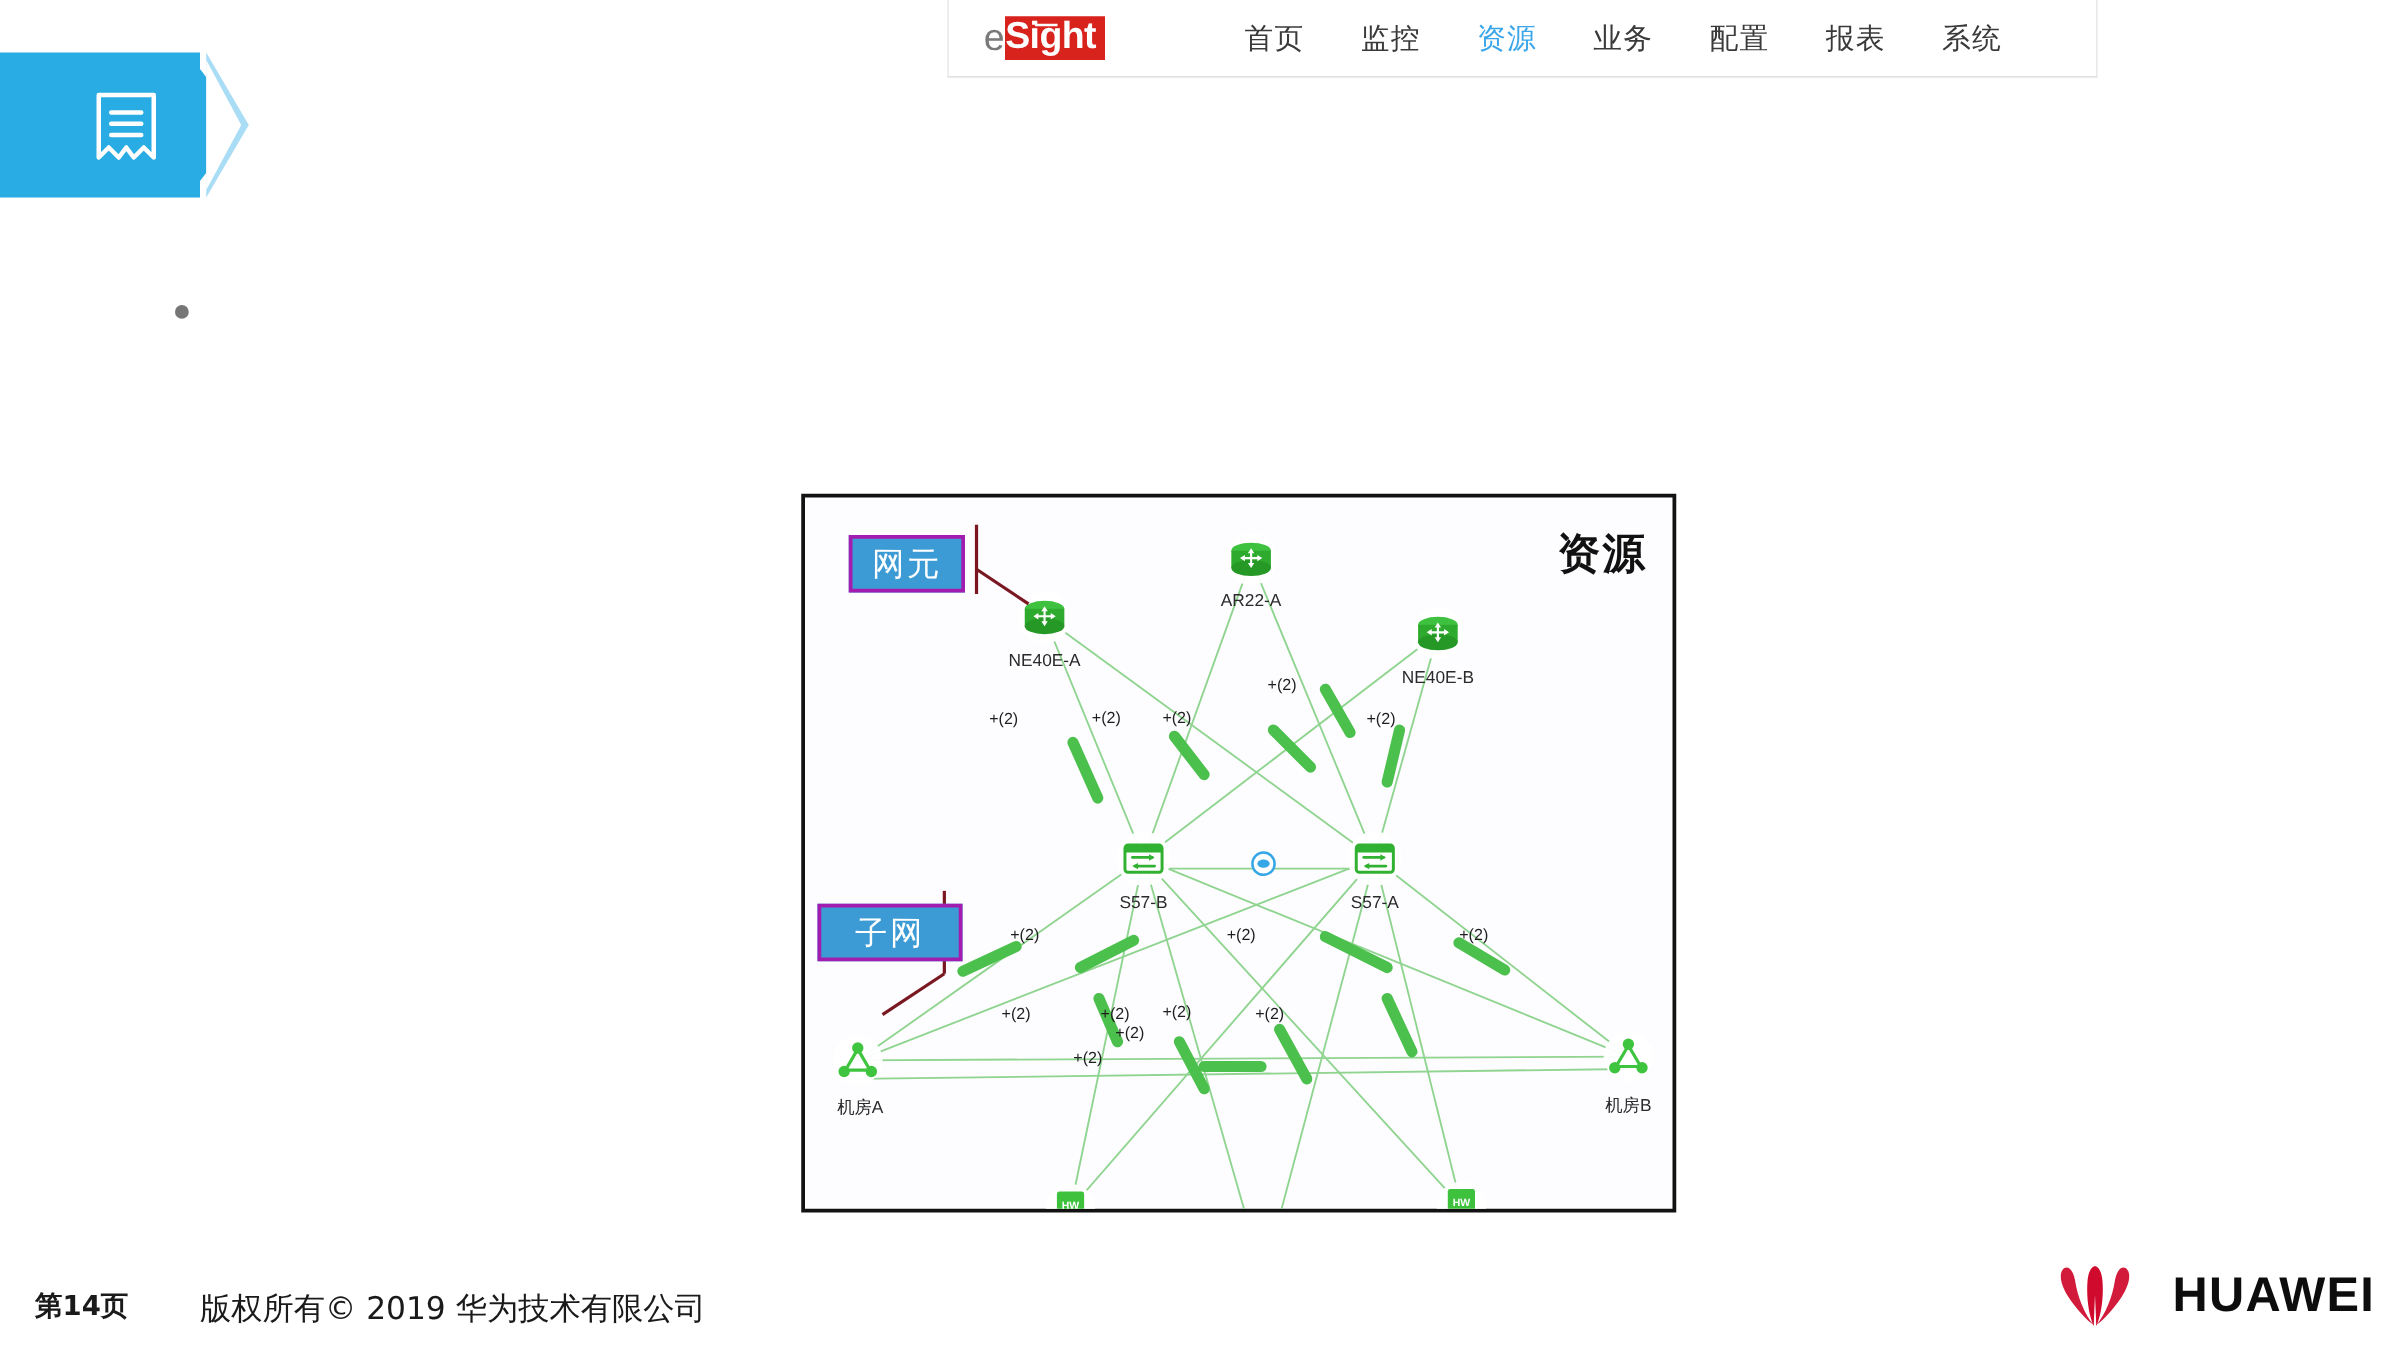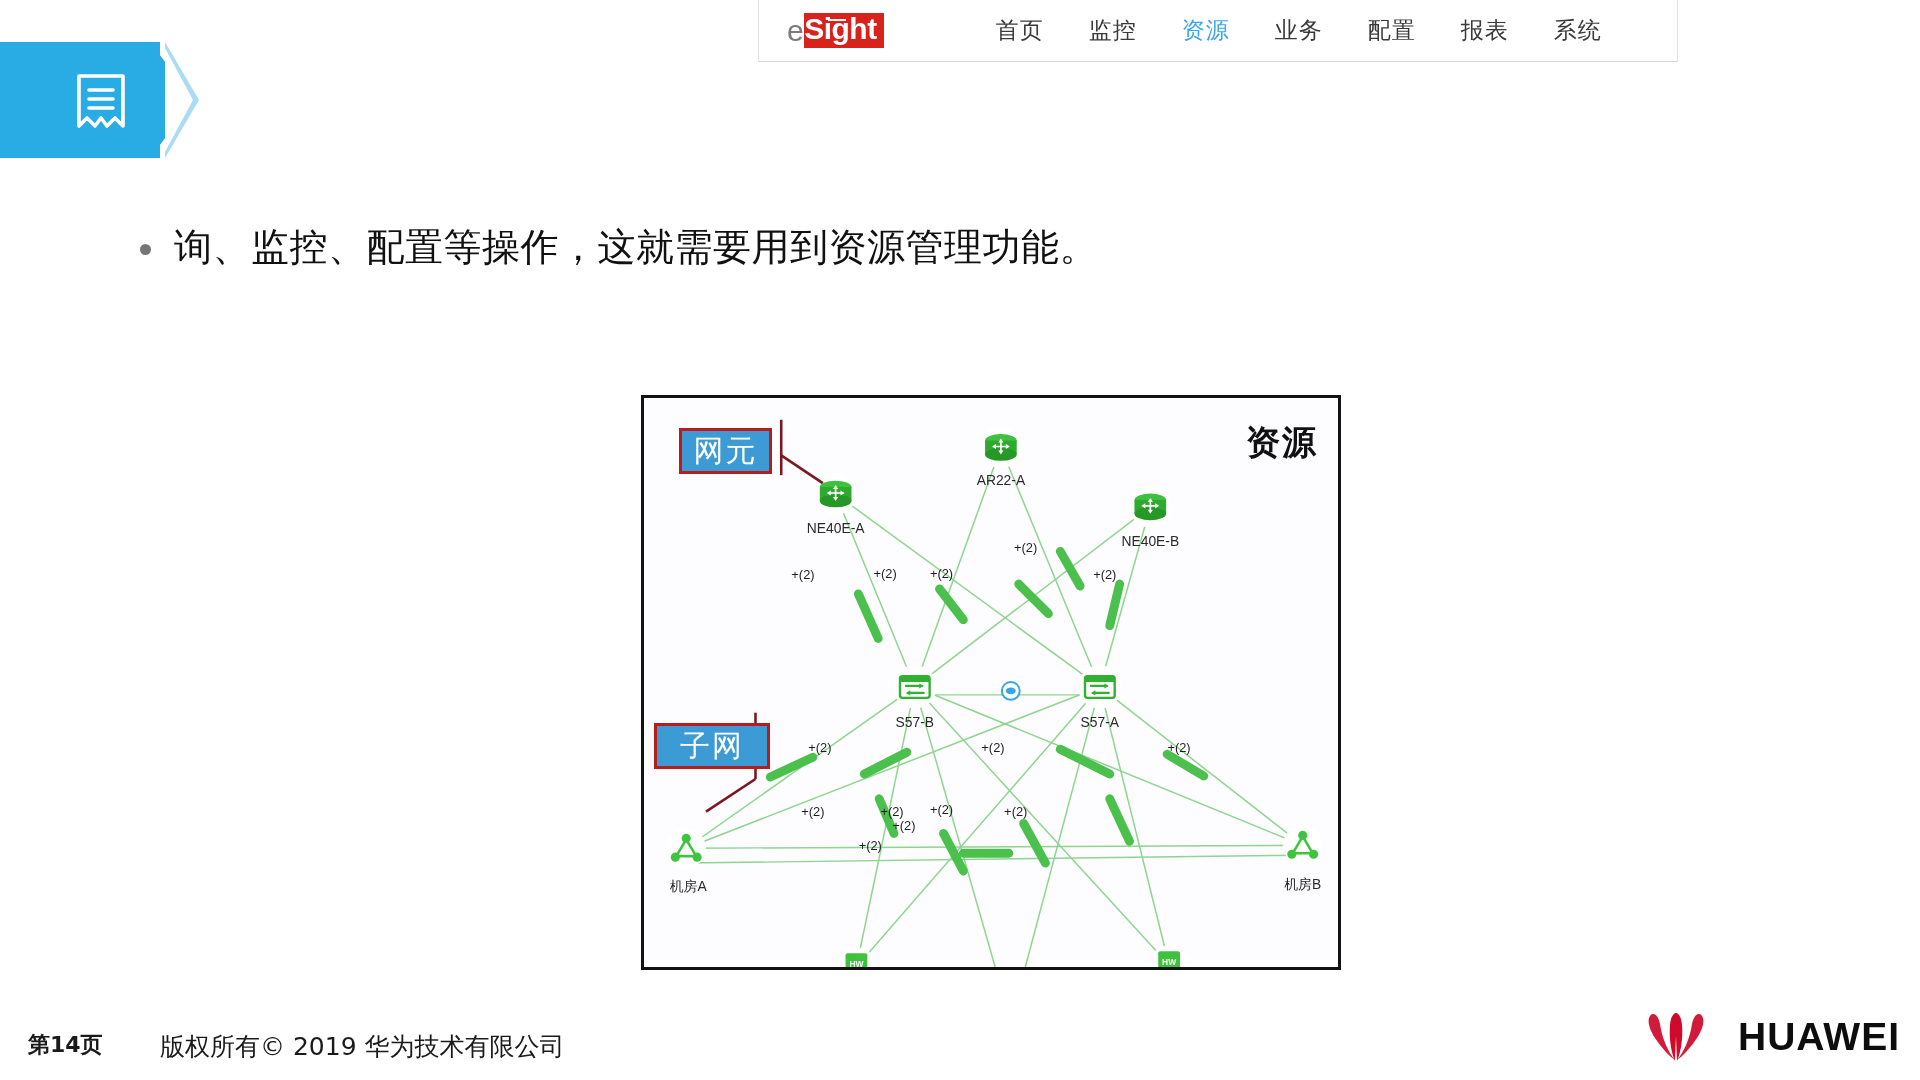--- a/index.html
+++ b/index.html
@@ -81,22 +81,22 @@
   }
 
   
   .diagram-frame {
     position:absolute; left:641px; top:395px; width:700px; height:575px;
     background:#fdfcff; border:3px solid #121212;
   }
   .diagram-frame svg { display:block; width:100%; height:100%; }
 
   .callout {
-    position:absolute; background:#3c9bd4; border:3px solid #b91c1c;
-    color:#ffffff; font-size:30px; letter-spacing:2px;
+    position:absolute; background:#3c9bd4; border:3px solid #a21caf;
+    color:#ffffff; font-size:26px; letter-spacing:2px;
     display:flex; align-items:center; justify-content:center;
     font-family:"DejaVu Sans","Liberation Sans", sans-serif;
   }
   .callout-ne { left:35px; top:30px; width:93px; height:46px; }
   .callout-sub { left:10px; top:325px; width:116px; height:46px; }
 
   .resource-tag {
     position:absolute; right:20px; top:22px;
     font-size:34px; font-weight:bold; color:#111;
     letter-spacing:2px;
@@ -153,21 +153,20 @@
       <line x1="15" y1="17" x2="39" y2="17" stroke="#ffffff" stroke-width="3.6" stroke-linecap="round"></line>
       <line x1="15" y1="26" x2="39" y2="26" stroke="#ffffff" stroke-width="3.6" stroke-linecap="round"></line>
       <line x1="15" y1="35" x2="39" y2="35" stroke="#ffffff" stroke-width="3.6" stroke-linecap="round"></line>
     </svg>
   </div>
 
   <div class="bullet-block">
     <div class="bullet-row">
       <div class="bullet-dot"></div>
       <div>
-        <div class="bullet-text">询、监控、配置等操作，这就需要用到资源管理功能。</div>
       </div>
     </div>
   </div>
 
   <div class="diagram-frame">
 
     <svg viewBox="0 0 700 575">
       <defs>
 
         <g id="ic-router">

